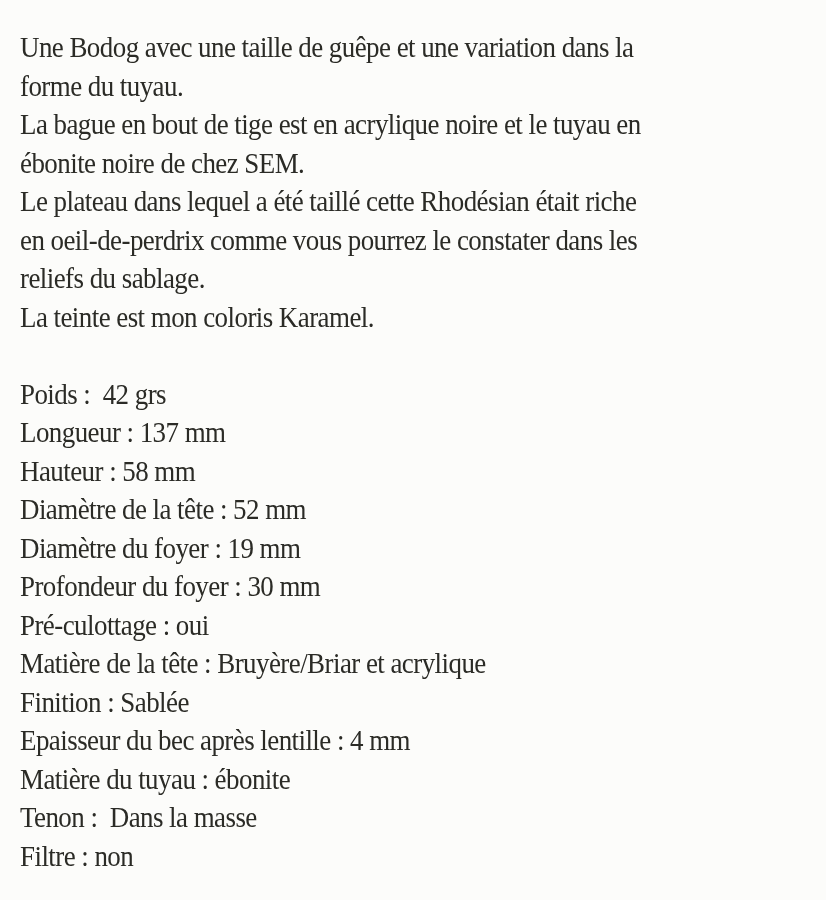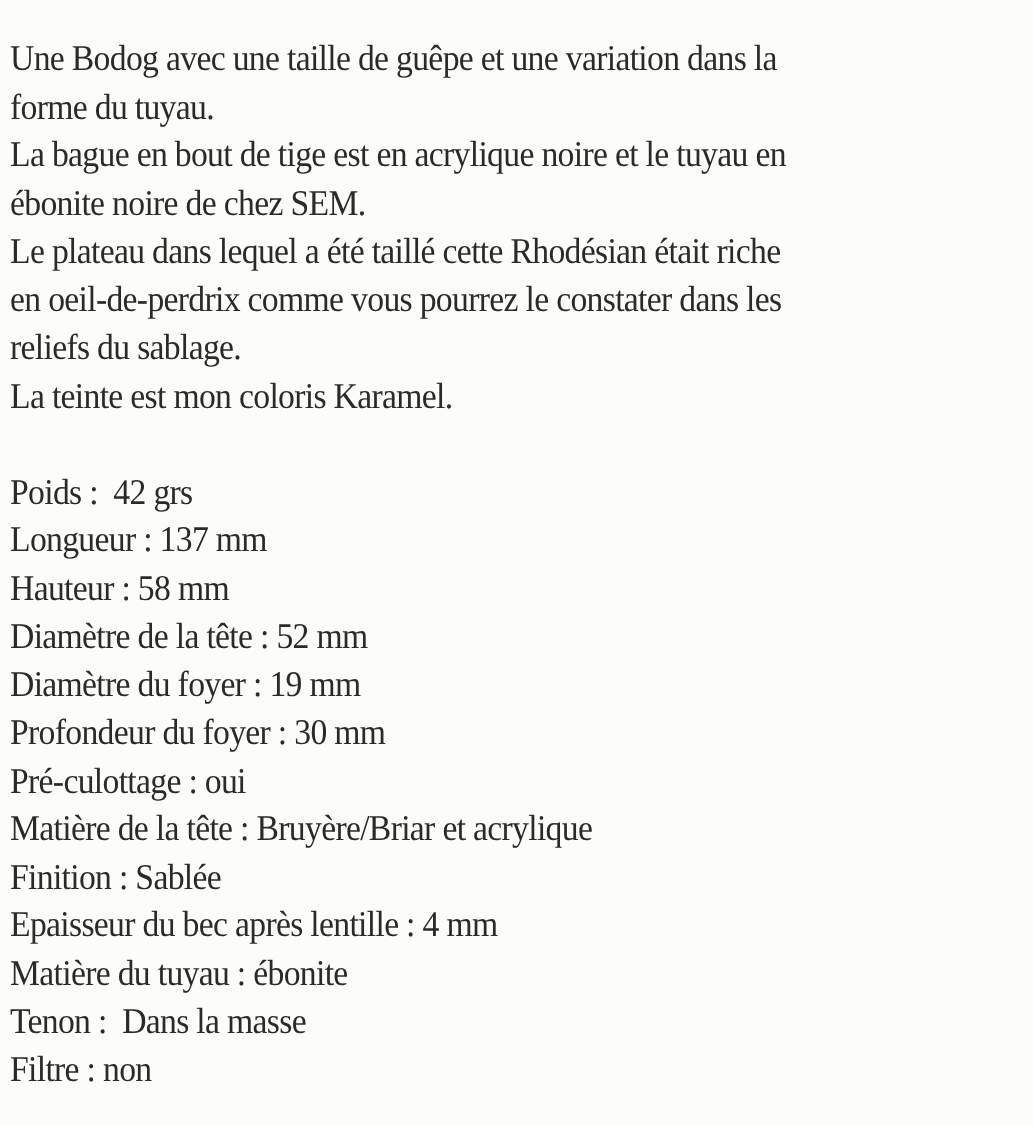--- a/index.html
+++ b/index.html
@@ -10,21 +10,21 @@
     body {
       width: 826px;
       height: 900px;
       overflow: hidden;
       position: relative;
       color: #2b2b26;
       font-family: "Liberation Serif", "DejaVu Serif", serif;
     }
     .content {
       position: absolute;
-      left: 8px;
+      left: 20px;
       top: 28px;
       width: 806px;
     }
     .line {
       font-size: 29px;
       line-height: 38.5px;
       white-space: pre;
       letter-spacing: -0.6px;
       transform: scaleX(0.93);
       transform-origin: left center;

